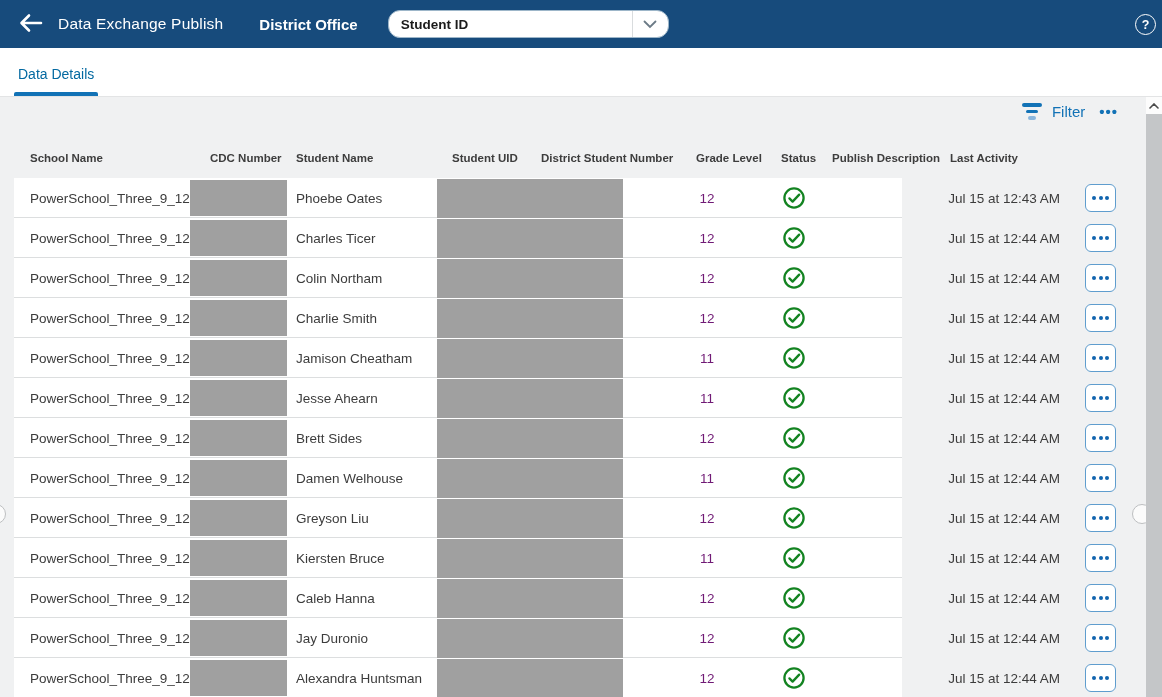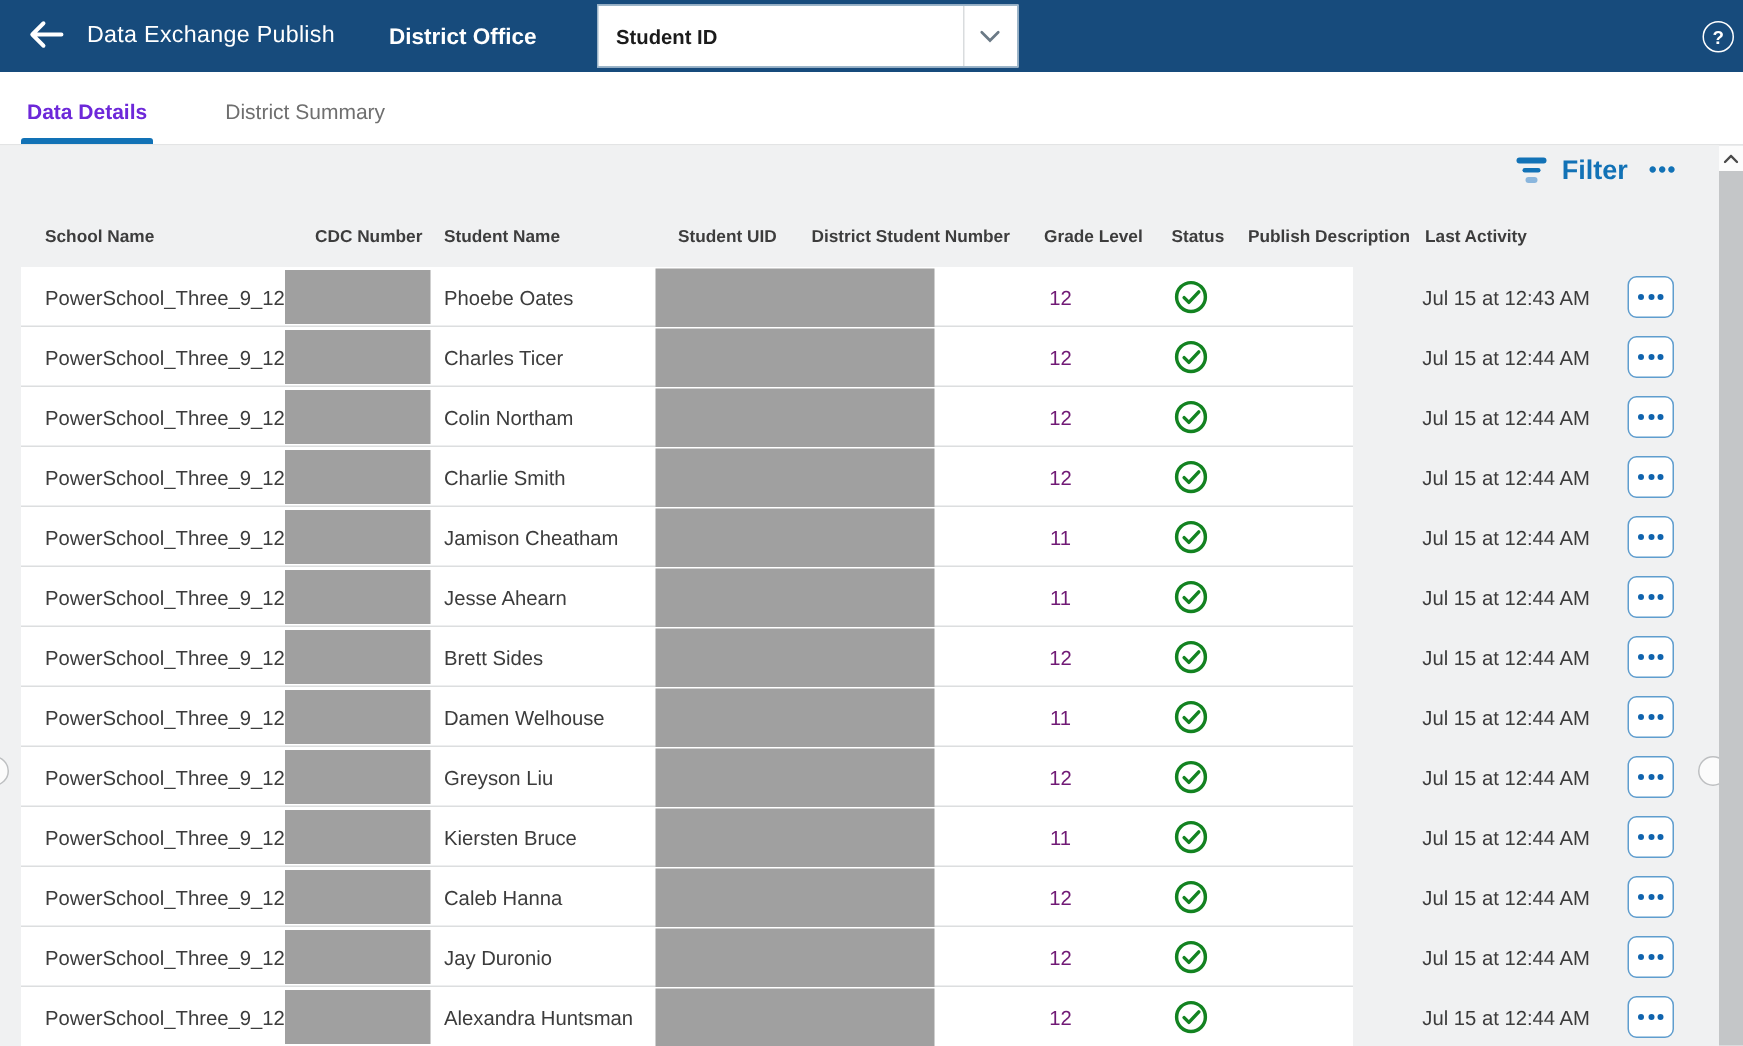--- a/index.html
+++ b/index.html
@@ -6,45 +6,45 @@
   html,body { width:1162px; height:697px; overflow:hidden; background:#F0F1F2;
     font-family:"Liberation Sans", sans-serif; }
 
   
   .topbar { position:absolute; left:0; top:0; width:1162px; height:48px;
     background:#174B7C; display:flex; align-items:center; color:#fff; }
   .back-btn { background:none; border:none; cursor:pointer; margin-left:14px;
     width:34px; height:34px; display:flex; align-items:center; justify-content:center; }
   .app-title { font-size:15.5px; font-weight:400; margin-left:10px; letter-spacing:.2px; }
   .context-label { font-size:15px; font-weight:700; margin-left:36px; }
-  .dropdown { margin-left:40px; width:281px; height:42px; background:#fff; border-radius:0;
+  .dropdown { margin-left:30px; width:281px; height:28px; background:#fff; border-radius:12px;
     display:flex; align-items:center; color:#1b1b1b; cursor:pointer; border:1px solid #9db6c9; }
   .dropdown .dd-value { flex:1; font-size:13.5px; font-weight:700; padding-left:12px; }
   .dropdown .dd-chevron { width:36px; height:100%; border-left:1px solid #d9dcde;
     display:flex; align-items:center; justify-content:center; }
   .help-btn { position:absolute; right:6px; top:14px; width:21px; height:21px; border-radius:50%;
     border:1.5px solid #fff; background:transparent; color:#fff; font-size:12.5px; font-weight:700;
     display:flex; align-items:center; justify-content:center; cursor:pointer; }
 
   
   .tabbar { position:absolute; left:0; top:48px; width:1162px; height:49px; background:#fff;
     display:flex; align-items:flex-end; border-bottom:1px solid #e3e4e5; }
   .tab { font-size:14px; padding:0 4px 14px 4px; margin-left:14px; cursor:pointer;
     color:#6f6f6f; position:relative; }
-  .tab.active { color:#6d28d9; font-weight:700; }
+  .tab.active { color:#0369a1; font-weight:400; }
   .tab.active::after { content:""; position:absolute; left:0; right:0; bottom:0; height:4px;
     background:#1272B6; border-radius:2px 2px 0 0; }
   .tab + .tab { margin-left:44px; }
 
   
   .content { position:absolute; left:0; top:97px; width:1162px; height:600px; background:#F0F1F2; }
 
   .toolbar { position:absolute; right:44px; top:6px; display:flex; align-items:center; gap:14px; }
   .filter-btn { display:flex; align-items:center; gap:10px; background:none; border:none;
-    cursor:pointer; color:#1272B6; font-size:18px; font-weight:700;
+    cursor:pointer; color:#1272B6; font-size:15px; font-weight:400;
     font-family:"Liberation Sans", sans-serif; }
   .filter-icon { display:inline-flex; flex-direction:column; align-items:center; gap:3px; width:20px; }
   .filter-icon i { display:block; height:3.5px; border-radius:2px; background:#1272B6; }
   .filter-icon i:nth-child(1){ width:20px; }
   .filter-icon i:nth-child(2){ width:12px; }
   .filter-icon i:nth-child(3){ width:8px; background:#8AB6DD; }
   .more-btn { background:none; border:none; cursor:pointer; color:#1272B6;
     font-size:15px; font-weight:700; letter-spacing:1px; }
 
   
@@ -106,21 +106,20 @@
       <svg width="14" height="9" viewBox="0 0 14 9">
           <path d="M1.5 1.5 L7 7 L12.5 1.5" stroke="#6b7a86" stroke-width="1.8" fill="none" stroke-linecap="round"></path>
         </svg>
     </span>
   </div>
   <button class="help-btn">?</button>
 </header>
 
 <nav class="tabbar">
   <div class="tab active">Data Details</div>
-  <div class="tab">District Summary</div>
 </nav>
 
 <div class="content">
 
   <div class="toolbar">
     <button class="filter-btn">
       <span class="filter-icon">
           <i></i>
           <i></i>
           <i></i>

